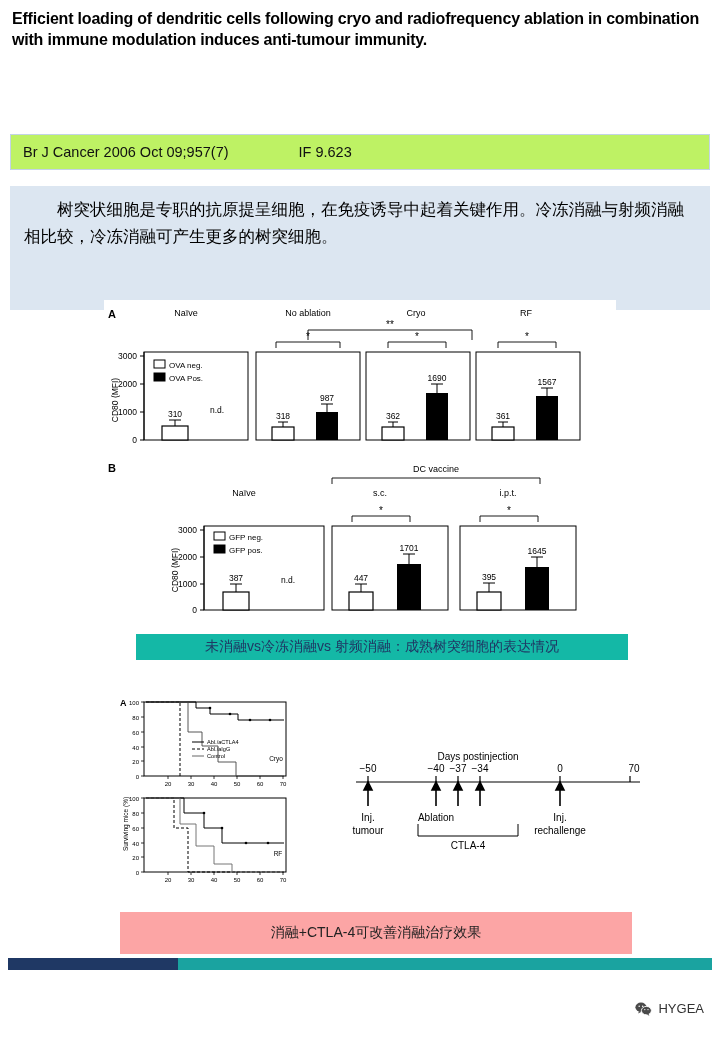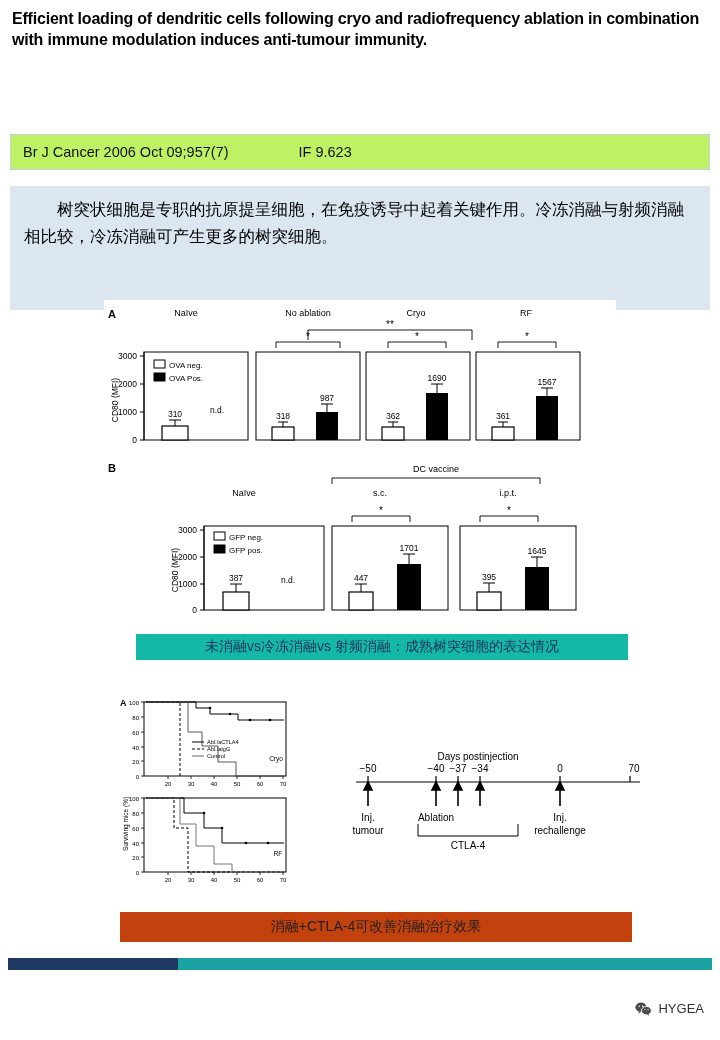--- a/index.html
+++ b/index.html
@@ -108,22 +108,22 @@
     height: 210px;
   }
   .fig2 svg { display: block; }
 
   
   .caption2 {
     position: absolute;
     left: 120px;
     top: 912px;
     width: 512px;
-    height: 30px;
-    background: #c2410c;
+    height: 42px;
+    background: #fca5a5;
     display: flex;
     align-items: center;
     justify-content: center;
     font-size: 14px;
     color: #222;
   }
 
   
   .bar-navy {
     position: absolute;

